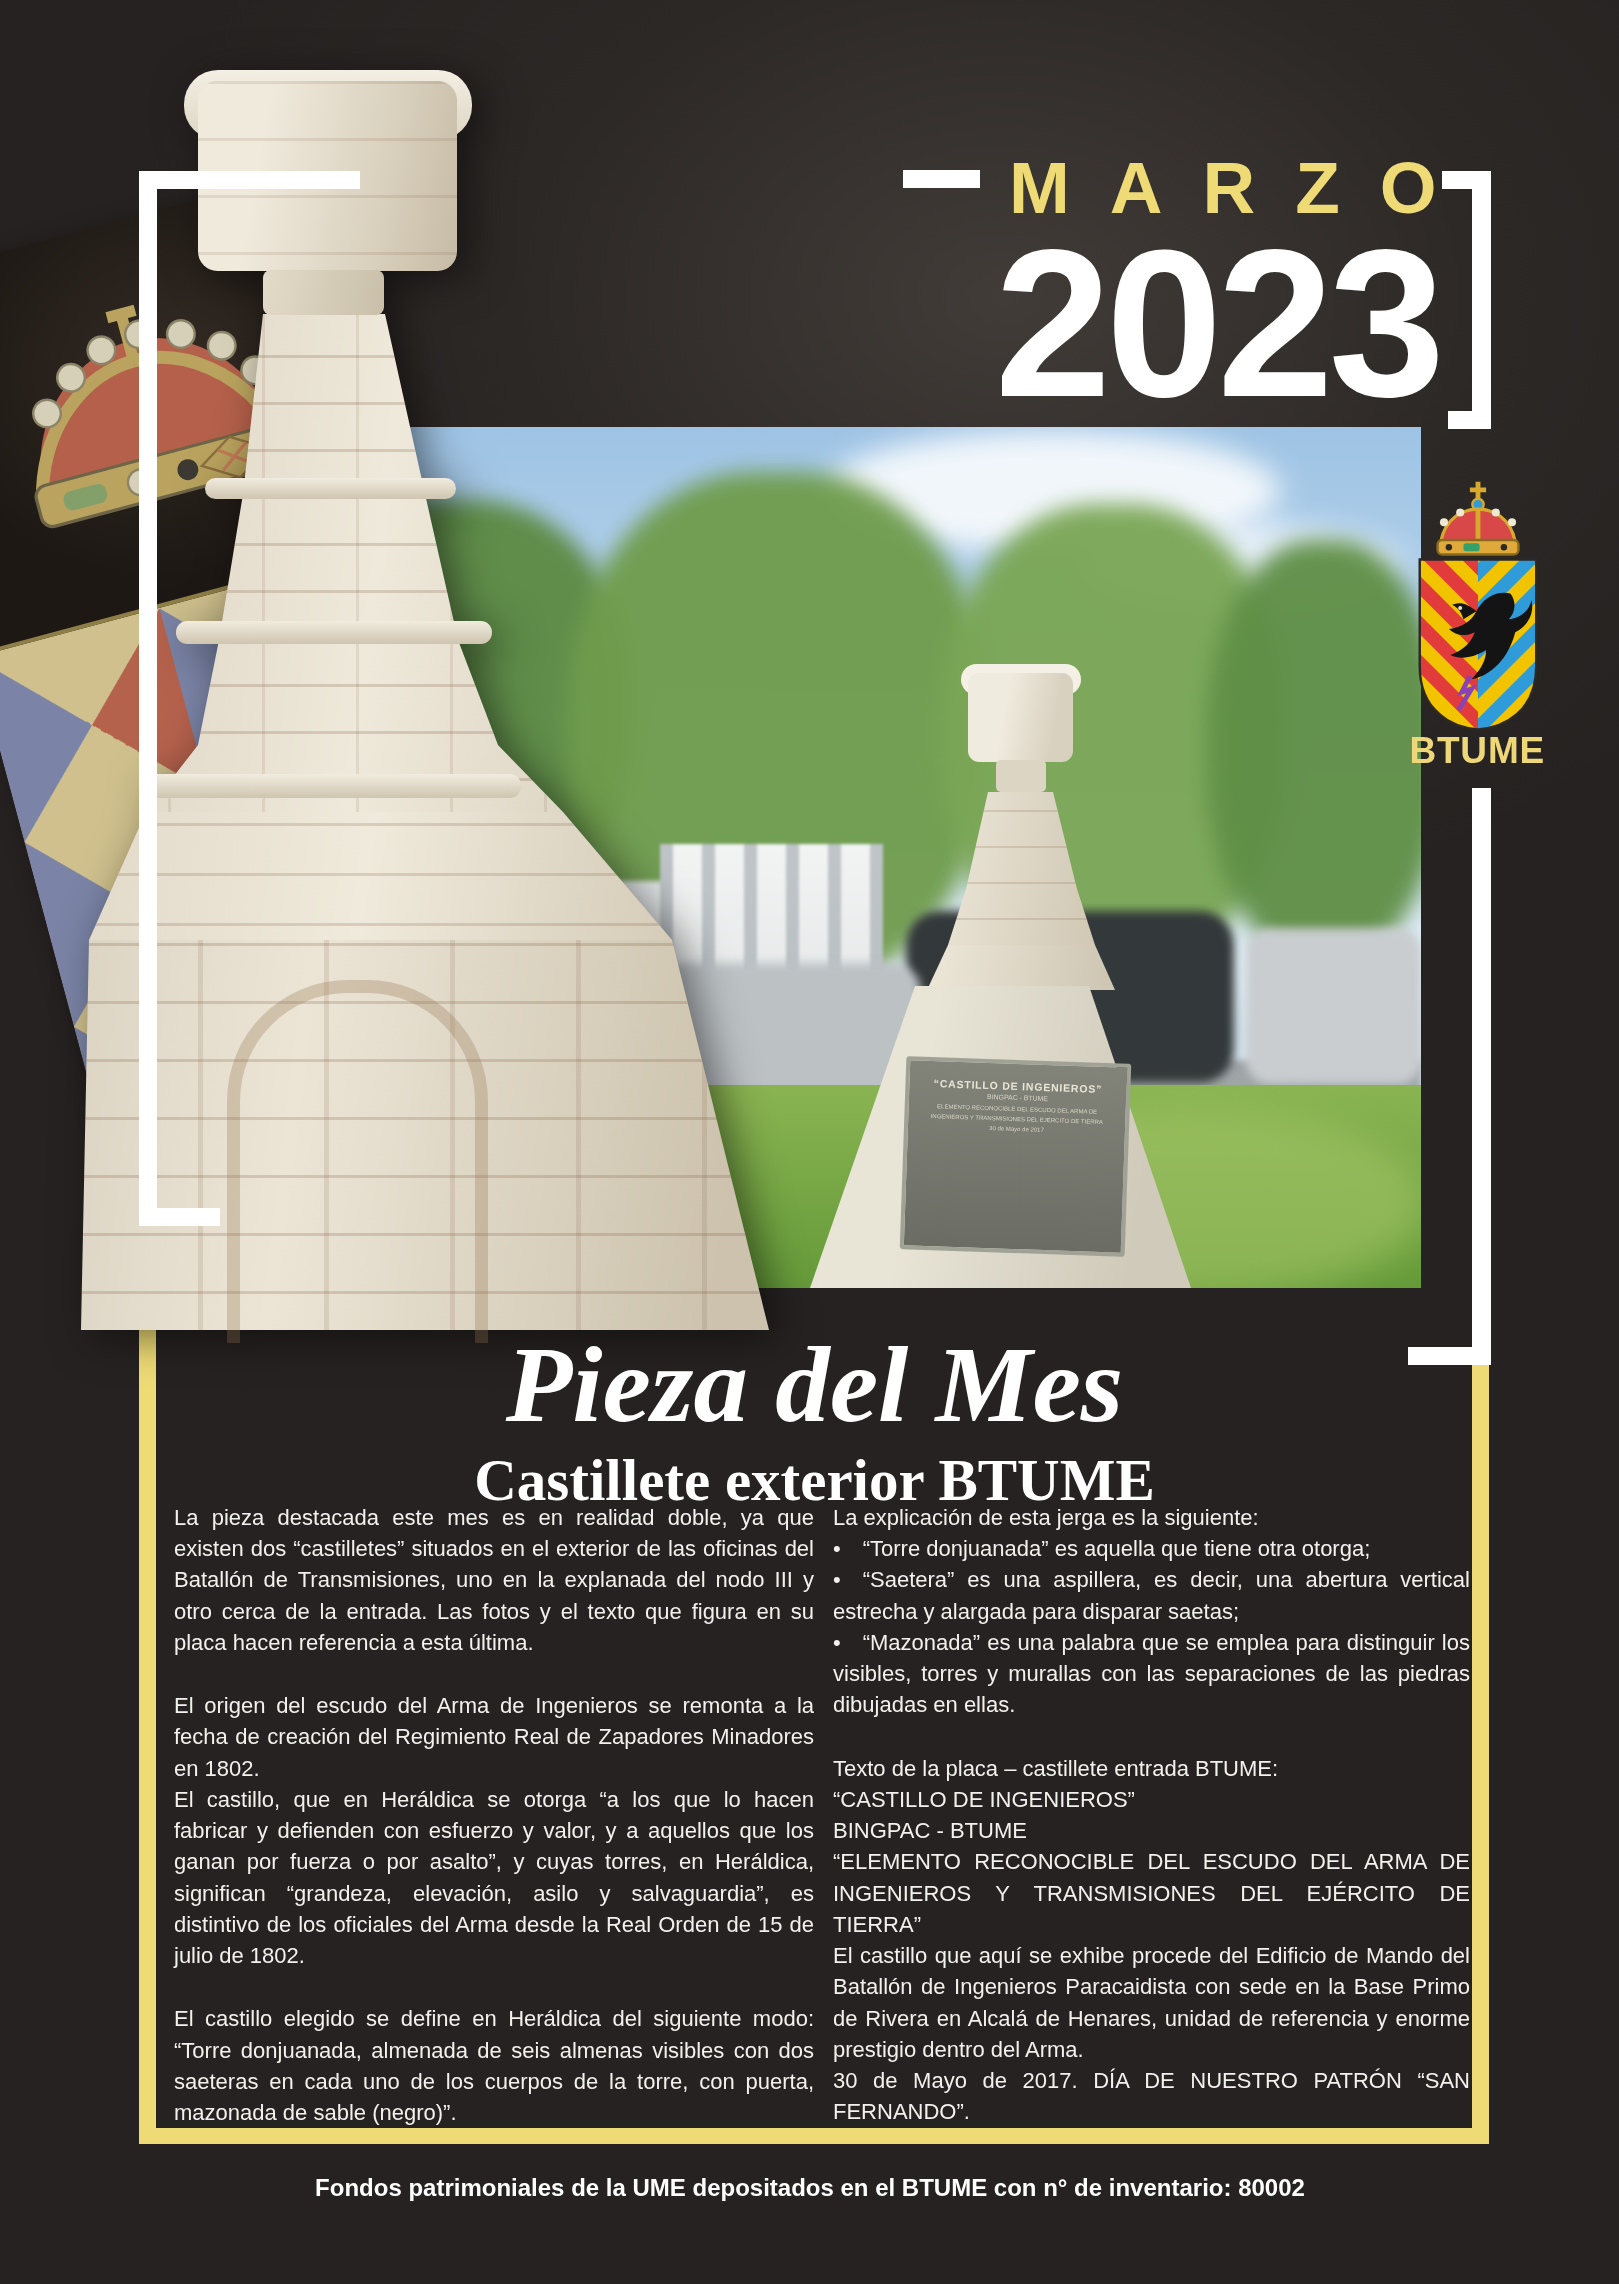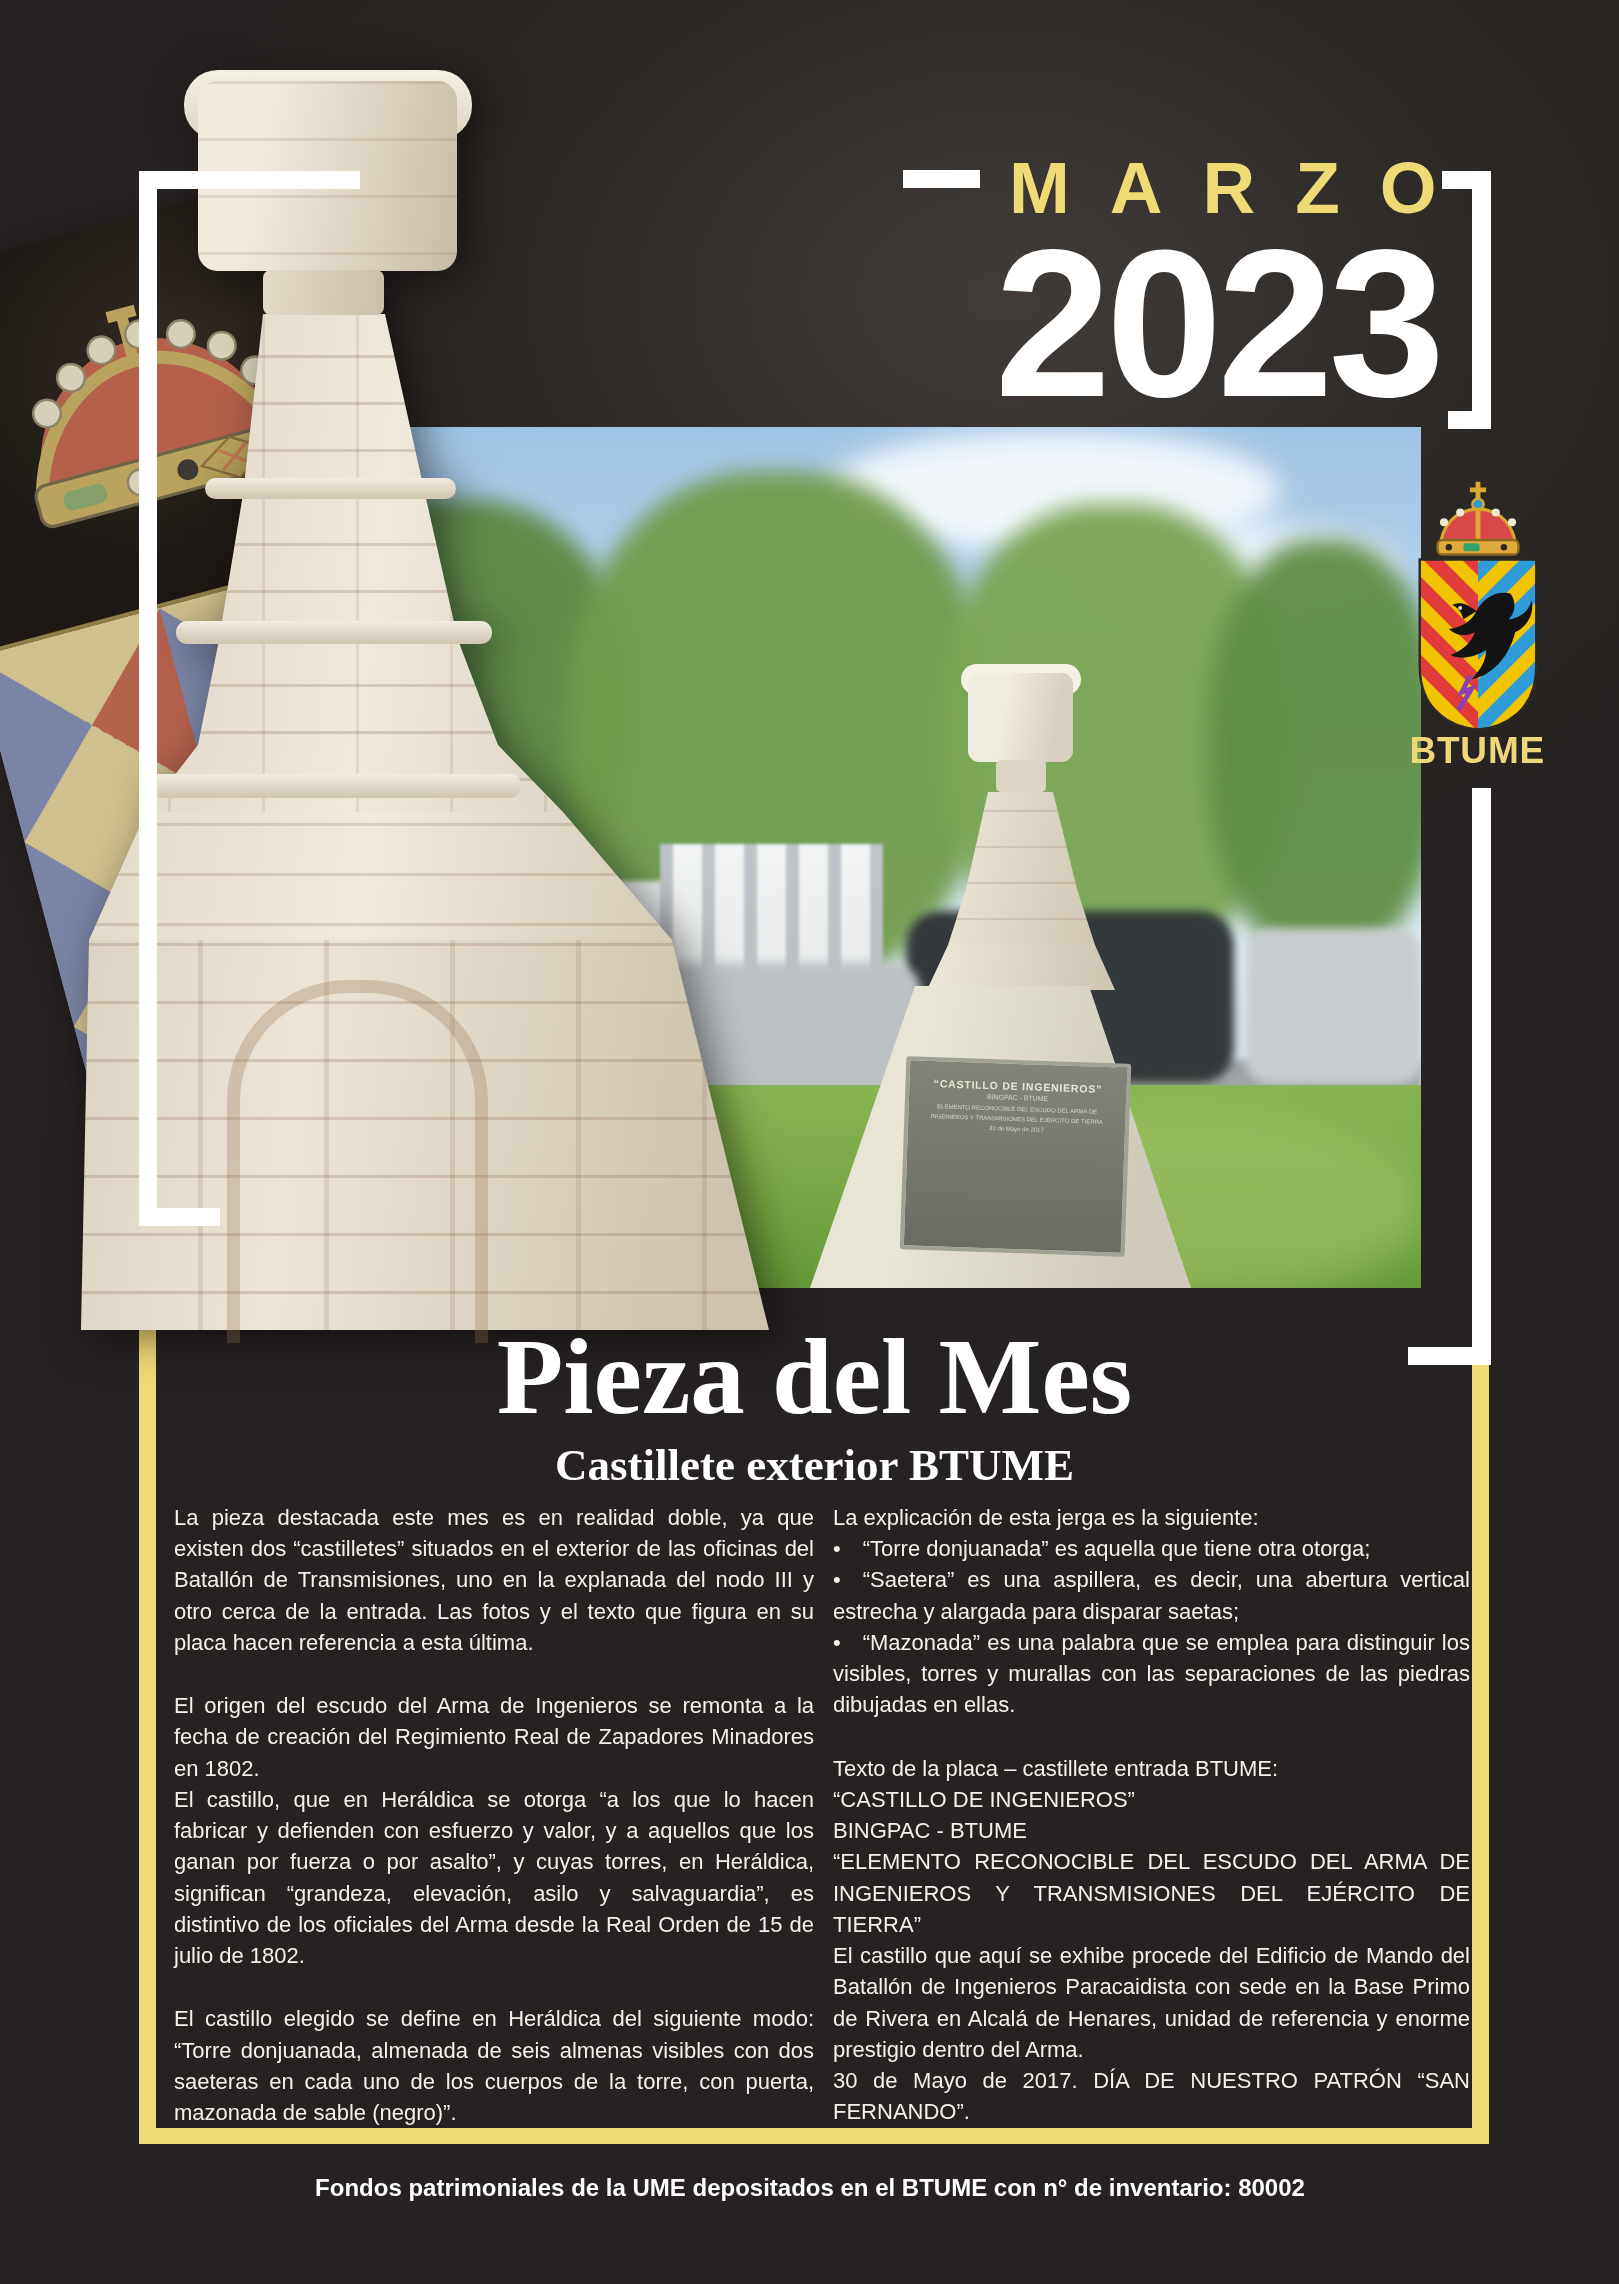--- a/index.html
+++ b/index.html
@@ -132,22 +132,22 @@
     border:13px solid rgba(150,118,82,.30);border-bottom:none;border-radius:121px 121px 0 0;}
 
   
   .coa{position:absolute;left:1413px;top:472px;z-index:8;}
   .btume{position:absolute;left:1406px;top:730px;width:139px;z-index:8;text-align:right;
     color:#eed779;font-size:37px;font-weight:bold;letter-spacing:0.8px;}
 
   
   .titles{position:absolute;left:139px;top:1320px;width:1351px;z-index:9;text-align:center;
     color:#ffffff;font-family:"Liberation Serif", serif;}
-  .title-main{font-size:109px;font-weight:bold;line-height:1.05;margin:0;}
-  .title-sub{font-size:45px;font-weight:bold;line-height:1.05;margin:8px 0 8px 0;}
+  .title-main{font-size:109px;font-weight:bold;line-height:1.05;margin:8px;font-style:italic;}
+  .title-sub{font-size:59px;font-weight:bold;line-height:1.05;margin:8px 0 8px 0;}
   .col{position:absolute;top:1502px;z-index:9;color:#f3f1ed;font-size:22px;line-height:1.42;
     text-align:justify;}
   .col-left{left:174px;width:640px;}
   .col-right{left:833px;width:637px;}
   .col p{margin:0 0 32px 0;}
   .col p.tight{margin-bottom:0;}
   .col p.mt{margin:32px 0 0 0;}
   .footer{position:absolute;left:0;top:2174px;width:1620px;z-index:9;text-align:center;
     color:#ffffff;font-size:24px;font-weight:bold;}
 </style>

